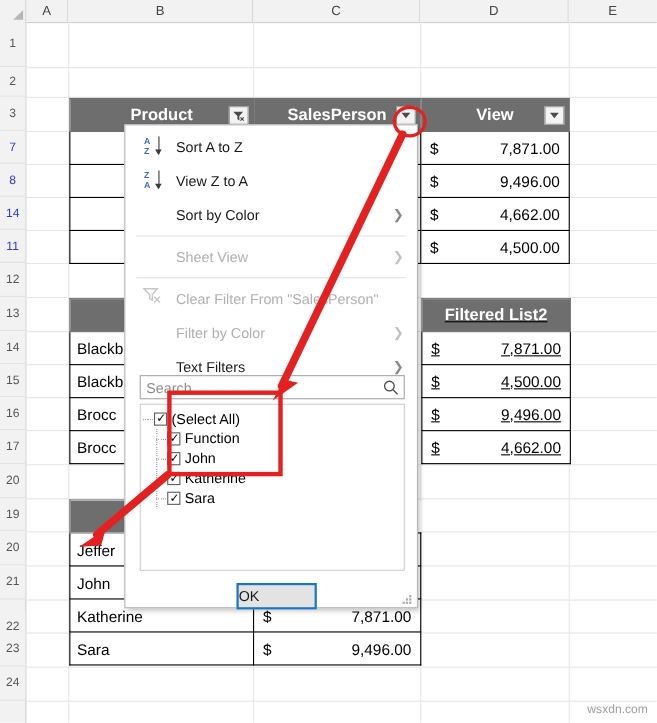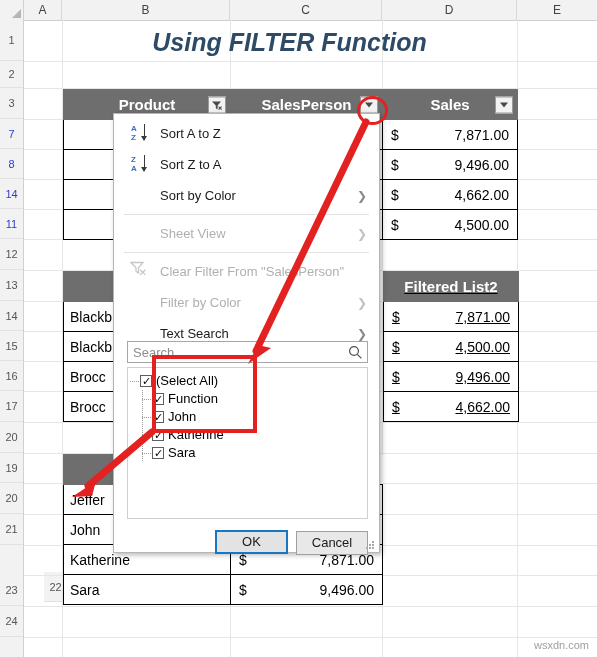--- a/index.html
+++ b/index.html
@@ -169,21 +169,21 @@
     background:repeating-linear-gradient(to right,#9a9a9a 0 1px,transparent 1px 2px);
   }
   .lrow.lvl2 .tree-dot{left:14px;}
   .tree-vert{
     position:absolute;left:14px;top:0;width:1px;height:100%;
     background:repeating-linear-gradient(to bottom,#9a9a9a 0 1px,transparent 1px 2px);
   }
 
   
   .dlg-btn{
-    position:absolute;height:24px;line-height:22px;text-align:center;
+    position:absolute;height:24px;line-height:22px;
     font-size:13px;background:#e8e8e8;border:1px solid #a0a0a0;
     box-sizing:border-box;color:#1a1a1a;
   }
   .dlg-btn.primary{border:2px solid #1777c2;background:#e3e3e3;line-height:20px;}
   .grip{position:absolute;right:4px;bottom:3px;width:8px;height:8px;}
   .grip i{position:absolute;width:2px;height:2px;background:#a9a9a9;}
 
   
   .red-rect{
     position:absolute;border:4px solid #e32121;box-sizing:border-box;z-index:60;
@@ -223,21 +223,21 @@
   <div class="row-head" style="top:239px;height:31px;line-height:31px;">12</div>
   <div class="row-head" style="top:270px;height:31px;line-height:31px;">13</div>
   <div class="row-head" style="top:301px;height:30px;line-height:30px;">14</div>
   <div class="row-head" style="top:331px;height:30px;line-height:30px;">15</div>
   <div class="row-head" style="top:361px;height:30px;line-height:30px;">16</div>
   <div class="row-head" style="top:391px;height:31px;line-height:31px;">17</div>
   <div class="row-head" style="top:422px;height:31px;line-height:31px;">20</div>
   <div class="row-head" style="top:453px;height:30px;line-height:30px;">19</div>
   <div class="row-head" style="top:483px;height:31px;line-height:31px;">20</div>
   <div class="row-head" style="top:514px;height:31px;line-height:31px;">21</div>
-  <div class="row-head" style="top:572px;height:30px;line-height:30px;margin-left:44px;">22</div>
+  <div class="row-head" style="top:555px;height:30px;line-height:30px;">22</div>
   <div class="row-head" style="top:575px;height:31px;line-height:31px;">23</div>
   <div class="row-head" style="top:606px;height:31px;line-height:31px;">24</div>
 
   <div class="grid-h" style="top:61px;"></div>
   <div class="grid-h" style="top:88px;"></div>
   <div class="grid-h" style="top:119px;"></div>
   <div class="grid-h" style="top:149px;"></div>
   <div class="grid-h" style="top:179px;"></div>
   <div class="grid-h" style="top:209px;"></div>
   <div class="grid-h" style="top:239px;"></div>
@@ -252,21 +252,20 @@
   <div class="grid-h" style="top:514px;"></div>
   <div class="grid-h" style="top:545px;"></div>
   <div class="grid-h" style="top:575px;"></div>
   <div class="grid-h" style="top:606px;"></div>
   <div class="grid-h" style="top:637px;"></div>
   <div class="grid-v" style="left:62px;"></div>
   <div class="grid-v" style="left:230px;"></div>
   <div class="grid-v" style="left:382px;"></div>
   <div class="grid-v" style="left:517px;"></div>
 
-  <div class="sheet-title">Using FILTER Function</div>
 
   <table class="tbl" style="left:63px;top:89px;">
     <tbody>
         <tr>
       <th style="width:167px;height:30px;">
         <span>Product</span>
         <span class="filt-btn funnel">
           <svg width="12" height="12" viewBox="0 0 12 12">
                 <path d="M1 2 L10 2 L6.6 6 L6.6 10 L4.8 8.8 L4.8 6 Z" fill="#4a4a4a"></path>
                 <path d="M7.6 7.2 L10.6 10.2 M10.6 7.2 L7.6 10.2" stroke="#4a4a4a" stroke-width="1.1"></path>
@@ -274,21 +273,21 @@
 
         </span>
       </th>
       <th style="width:152px;height:30px;">
         <span>SalesPerson</span>
         <span class="filt-btn">
               <span class="arr"></span>
             </span>
       </th>
       <th style="width:135px;height:30px;">
-        <span>Sales</span>
+        <span>View</span>
         <span class="filt-btn">
               <span class="arr"></span>
             </span>
       </th>
     </tr>
     <tr>
       <td style="width:167px;text-align:right;">B</td>
       <td style="width:152px;"></td>
       <td class="money" style="width:135px;">
         <div class="money-in">
@@ -443,21 +442,21 @@
           <span class="dn"></span>
       </span>
       <span>Sort A to Z</span>
     </div>
 
     <div class="menu-item">
       <span class="sort-ico">
         <span class="ltrs">Z<br>A</span>
           <span class="dn"></span>
       </span>
-      <span>Sort Z to A</span>
+      <span>View Z to A</span>
     </div>
 
     <div class="menu-item">
       <span>Sort by Color</span>
       <span class="sub-arrow">❯</span>
     </div>
 
     <div class="menu-sep"></div>
 
     <div class="menu-item dim">
@@ -476,21 +475,21 @@
       </span>
       <span>Clear Filter From "SalesPerson"</span>
     </div>
 
     <div class="menu-item dim">
       <span>Filter by Color</span>
       <span class="sub-arrow">❯</span>
     </div>
 
     <div class="menu-item">
-      <span>Text Search</span>
+      <span>Text Filters</span>
       <span class="sub-arrow">❯</span>
     </div>
 
     <div class="search-wrap">
       <span class="ph">Search</span>
       <span class="mag">
         <svg width="15" height="15" viewBox="0 0 15 15">
             <circle cx="6" cy="6" r="4.4" fill="none" stroke="#4f4f4f" stroke-width="1.2"></circle>
             <path d="M9.3 9.3 L13.4 13.4" stroke="#4f4f4f" stroke-width="1.2"></path>
           </svg>
@@ -534,21 +533,20 @@
             <span class="cbx">
                 <span class="tick">✓</span>
               </span>
             <span>Sara</span>
           </div>
         </div>
       </div>
     </div>
 
     <div class="dlg-btn primary" style="left:101px;top:416px;width:73px;">OK</div>
-    <div class="dlg-btn" style="left:182px;top:417px;width:72px;">Cancel</div>
 
     <span class="grip">
       <i style="left:5px;top:0;"></i>
         <i style="left:2px;top:3px;"></i>
         <i style="left:5px;top:3px;"></i>
       <i style="left:-1px;top:6px;"></i>
         <i style="left:2px;top:6px;"></i>
         <i style="left:5px;top:6px;"></i>
     </span>
   </div>

